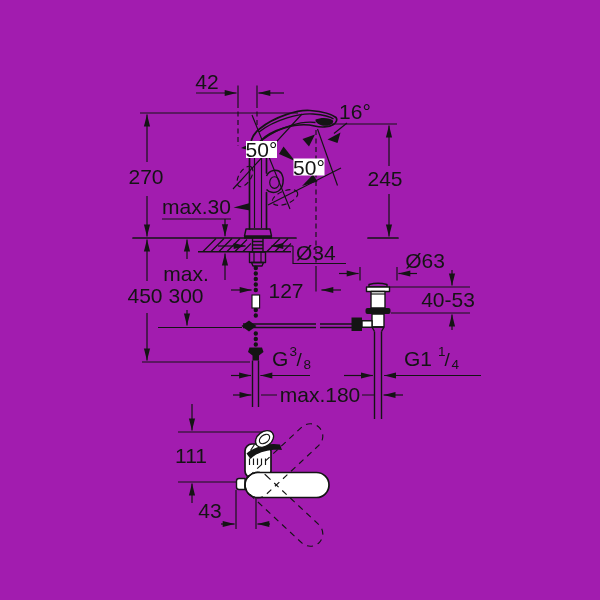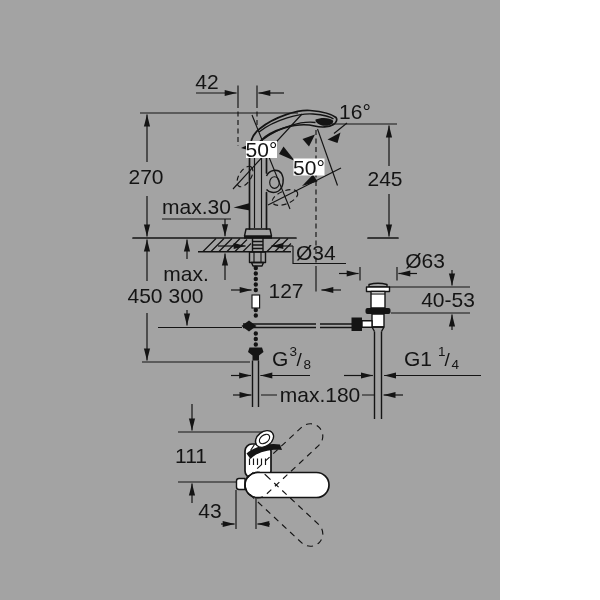--- a/index.html
+++ b/index.html
@@ -1,16 +1,16 @@
 <!DOCTYPE html>
 <html><head>
 <meta charset="utf-8">
 <style>
   html,body{margin:0;padding:0;background:#ffffff;}
-  .stage{position:relative;width:500px;height:600px;background:#a3a3a3;overflow:hidden;}
+  .stage{position:relative;width:600px;height:600px;background:#a21caf;overflow:hidden;}
   svg{display:block;}
   .o{fill:none;stroke:#141414;stroke-width:1.7;stroke-linejoin:round;stroke-linecap:round;}
   .o2{fill:none;stroke:#141414;stroke-width:1.4;stroke-linejoin:round;}
   .t{fill:none;stroke:#141414;stroke-width:1.15;stroke-linecap:butt;}
   .dim{fill:none;stroke:#141414;stroke-width:1.2;}
   .d{stroke-dasharray:5 3.5;}
   .d2{stroke-dasharray:6 5;}
   .f{fill:#141414;stroke:none;}
   .w{fill:#ffffff;}
   .dots{fill:none;stroke:#141414;stroke-width:4.4;stroke-dasharray:0.1 5.4;stroke-linecap:round;}

